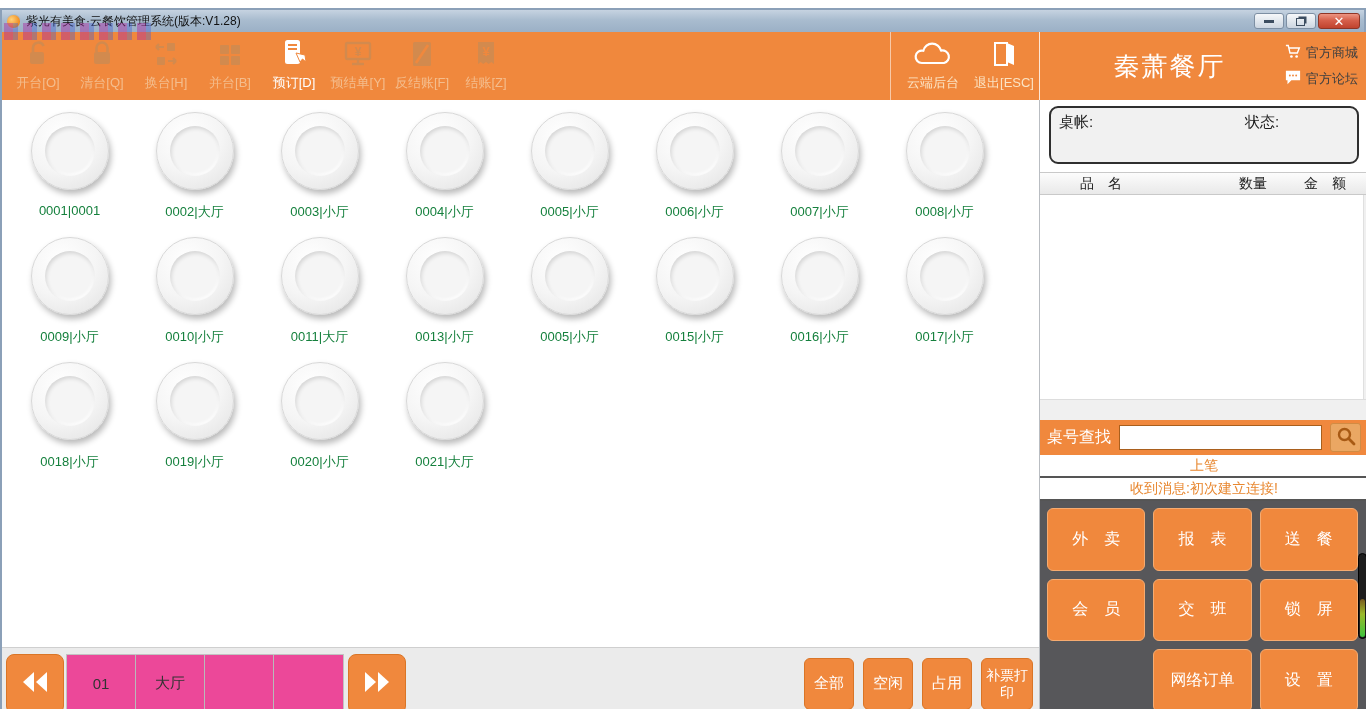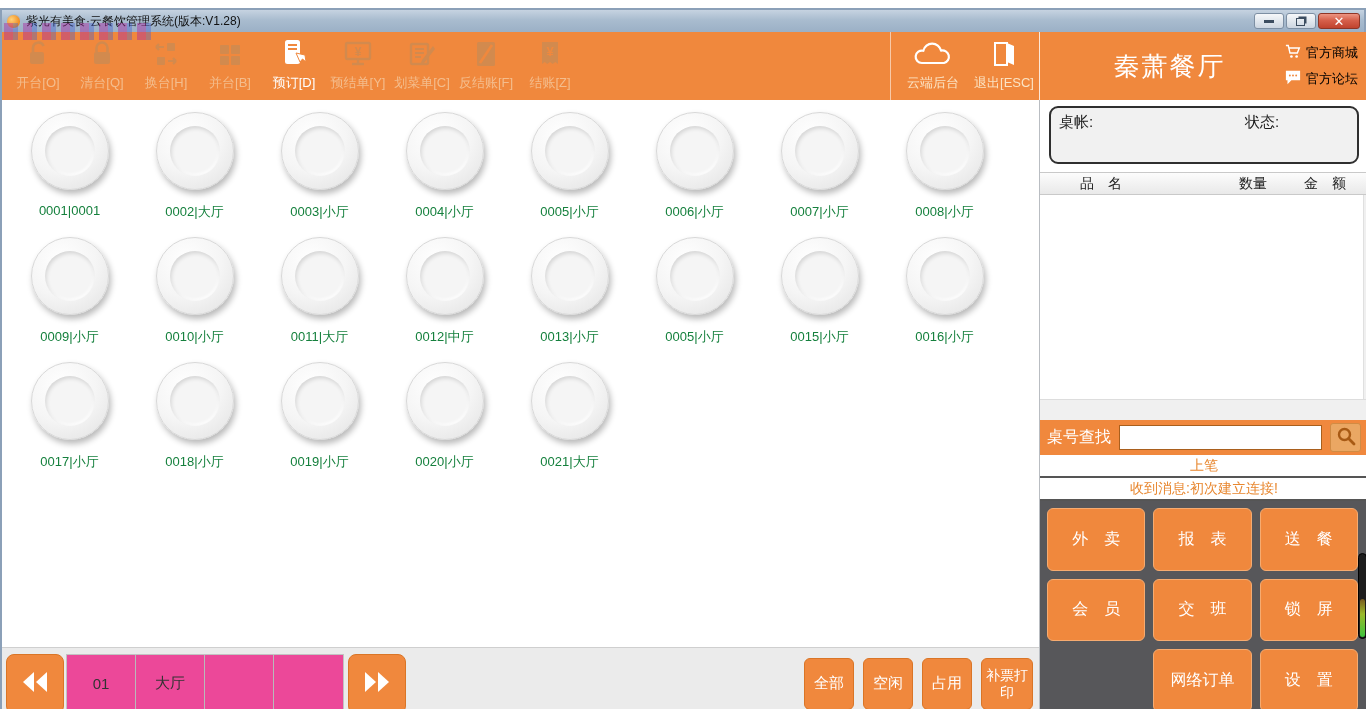--- a/index.html
+++ b/index.html
@@ -50,21 +50,21 @@
   .tb-right .tb-btn { color:#fdeedd; }
   .tb-right .tb-btn .tb-label { color:#fbe3c4; }
 
   
   .right-header { position:absolute; left:1037px; top:22px; width:329px; height:68px;
     background:var(--accent); border-left:1px solid rgba(255,255,255,.8);
     display:flex; align-items:center; }
   .restaurant-name { flex:1; text-align:center; color:#fff; font-size:26px;
     letter-spacing:2px; padding-left:14px; }
   .official-links { display:flex; flex-direction:column; gap:8px; padding-right:10px; }
-  .official-link { display:flex; align-items:flex-start; gap:5px; color:#000000;
+  .official-link { display:flex; align-items:flex-start; gap:5px; color:#404040;
     font-size:13px; cursor:pointer; white-space:nowrap; }
 
   
   .main-area { position:absolute; left:0; top:90px; width:1037px; height:547px;
     background:#fff; overflow:hidden; }
   .plate-grid { display:grid; grid-template-columns:repeat(8,125px);
     grid-auto-rows:125px; padding:6px 0 0 5px; }
   .table-cell { display:flex; flex-direction:column; align-items:center; cursor:pointer; }
   .plate { position:relative; width:78px; height:78px; border-radius:50%; margin-top:6px;
     background:radial-gradient(circle at 38% 30%,#ffffff,#f5f5f5 50%,#e3e3e3 95%);
@@ -218,30 +218,20 @@
             <svg width="30" height="28" viewBox="0 0 30 28">
               <rect x="3" y="3" width="24" height="16" rx="1.5" fill="none" stroke="currentColor" stroke-width="2.4"></rect>
               <text x="15" y="15.5" font-size="12" text-anchor="middle" fill="currentColor" font-weight="bold">¥</text>
               <path d="M15 19v4M9 24h12" stroke="currentColor" stroke-width="2.4"></path>
             </svg>
           </span>
           <span class="tb-label">预结单[Y]</span>
         </div>
         <div class="tb-btn">
           <span class="tb-ic">
-            <svg width="28" height="28" viewBox="0 0 28 28">
-              <rect x="3" y="4" width="17" height="20" rx="1.5" fill="none" stroke="currentColor" stroke-width="2.4"></rect>
-              <path d="M7 9h9M7 13h9M7 17h6" stroke="currentColor" stroke-width="1.8"></path>
-              <path d="M25 6L14 20l-1.5 4 4-1.5L27 9z" fill="currentColor"></path>
-            </svg>
-          </span>
-          <span class="tb-label">划菜单[C]</span>
-        </div>
-        <div class="tb-btn">
-          <span class="tb-ic">
             <svg width="26" height="28" viewBox="0 0 26 28">
               <rect x="4" y="2" width="18" height="24" rx="1.5" fill="currentColor"></rect>
               <path d="M19 5L7 23" stroke="#F0883D" stroke-width="2.6"></path>
             </svg>
           </span>
           <span class="tb-label">反结账[F]</span>
         </div>
         <div class="tb-btn">
           <span class="tb-ic">
             <svg width="24" height="28" viewBox="0 0 24 28">
@@ -338,24 +328,20 @@
           <div class="plate"></div>
           <div class="table-label">0009|小厅</div>
         </div>
         <div class="table-cell">
           <div class="plate"></div>
           <div class="table-label">0010|小厅</div>
         </div>
         <div class="table-cell">
           <div class="plate"></div>
           <div class="table-label">0011|大厅</div>
-        </div>
-        <div class="table-cell">
-          <div class="plate"></div>
-          <div class="table-label">0012|中厅</div>
         </div>
         <div class="table-cell">
           <div class="plate"></div>
           <div class="table-label">0013|小厅</div>
         </div>
         <div class="table-cell">
           <div class="plate"></div>
           <div class="table-label">0005|小厅</div>
         </div>
         <div class="table-cell">

